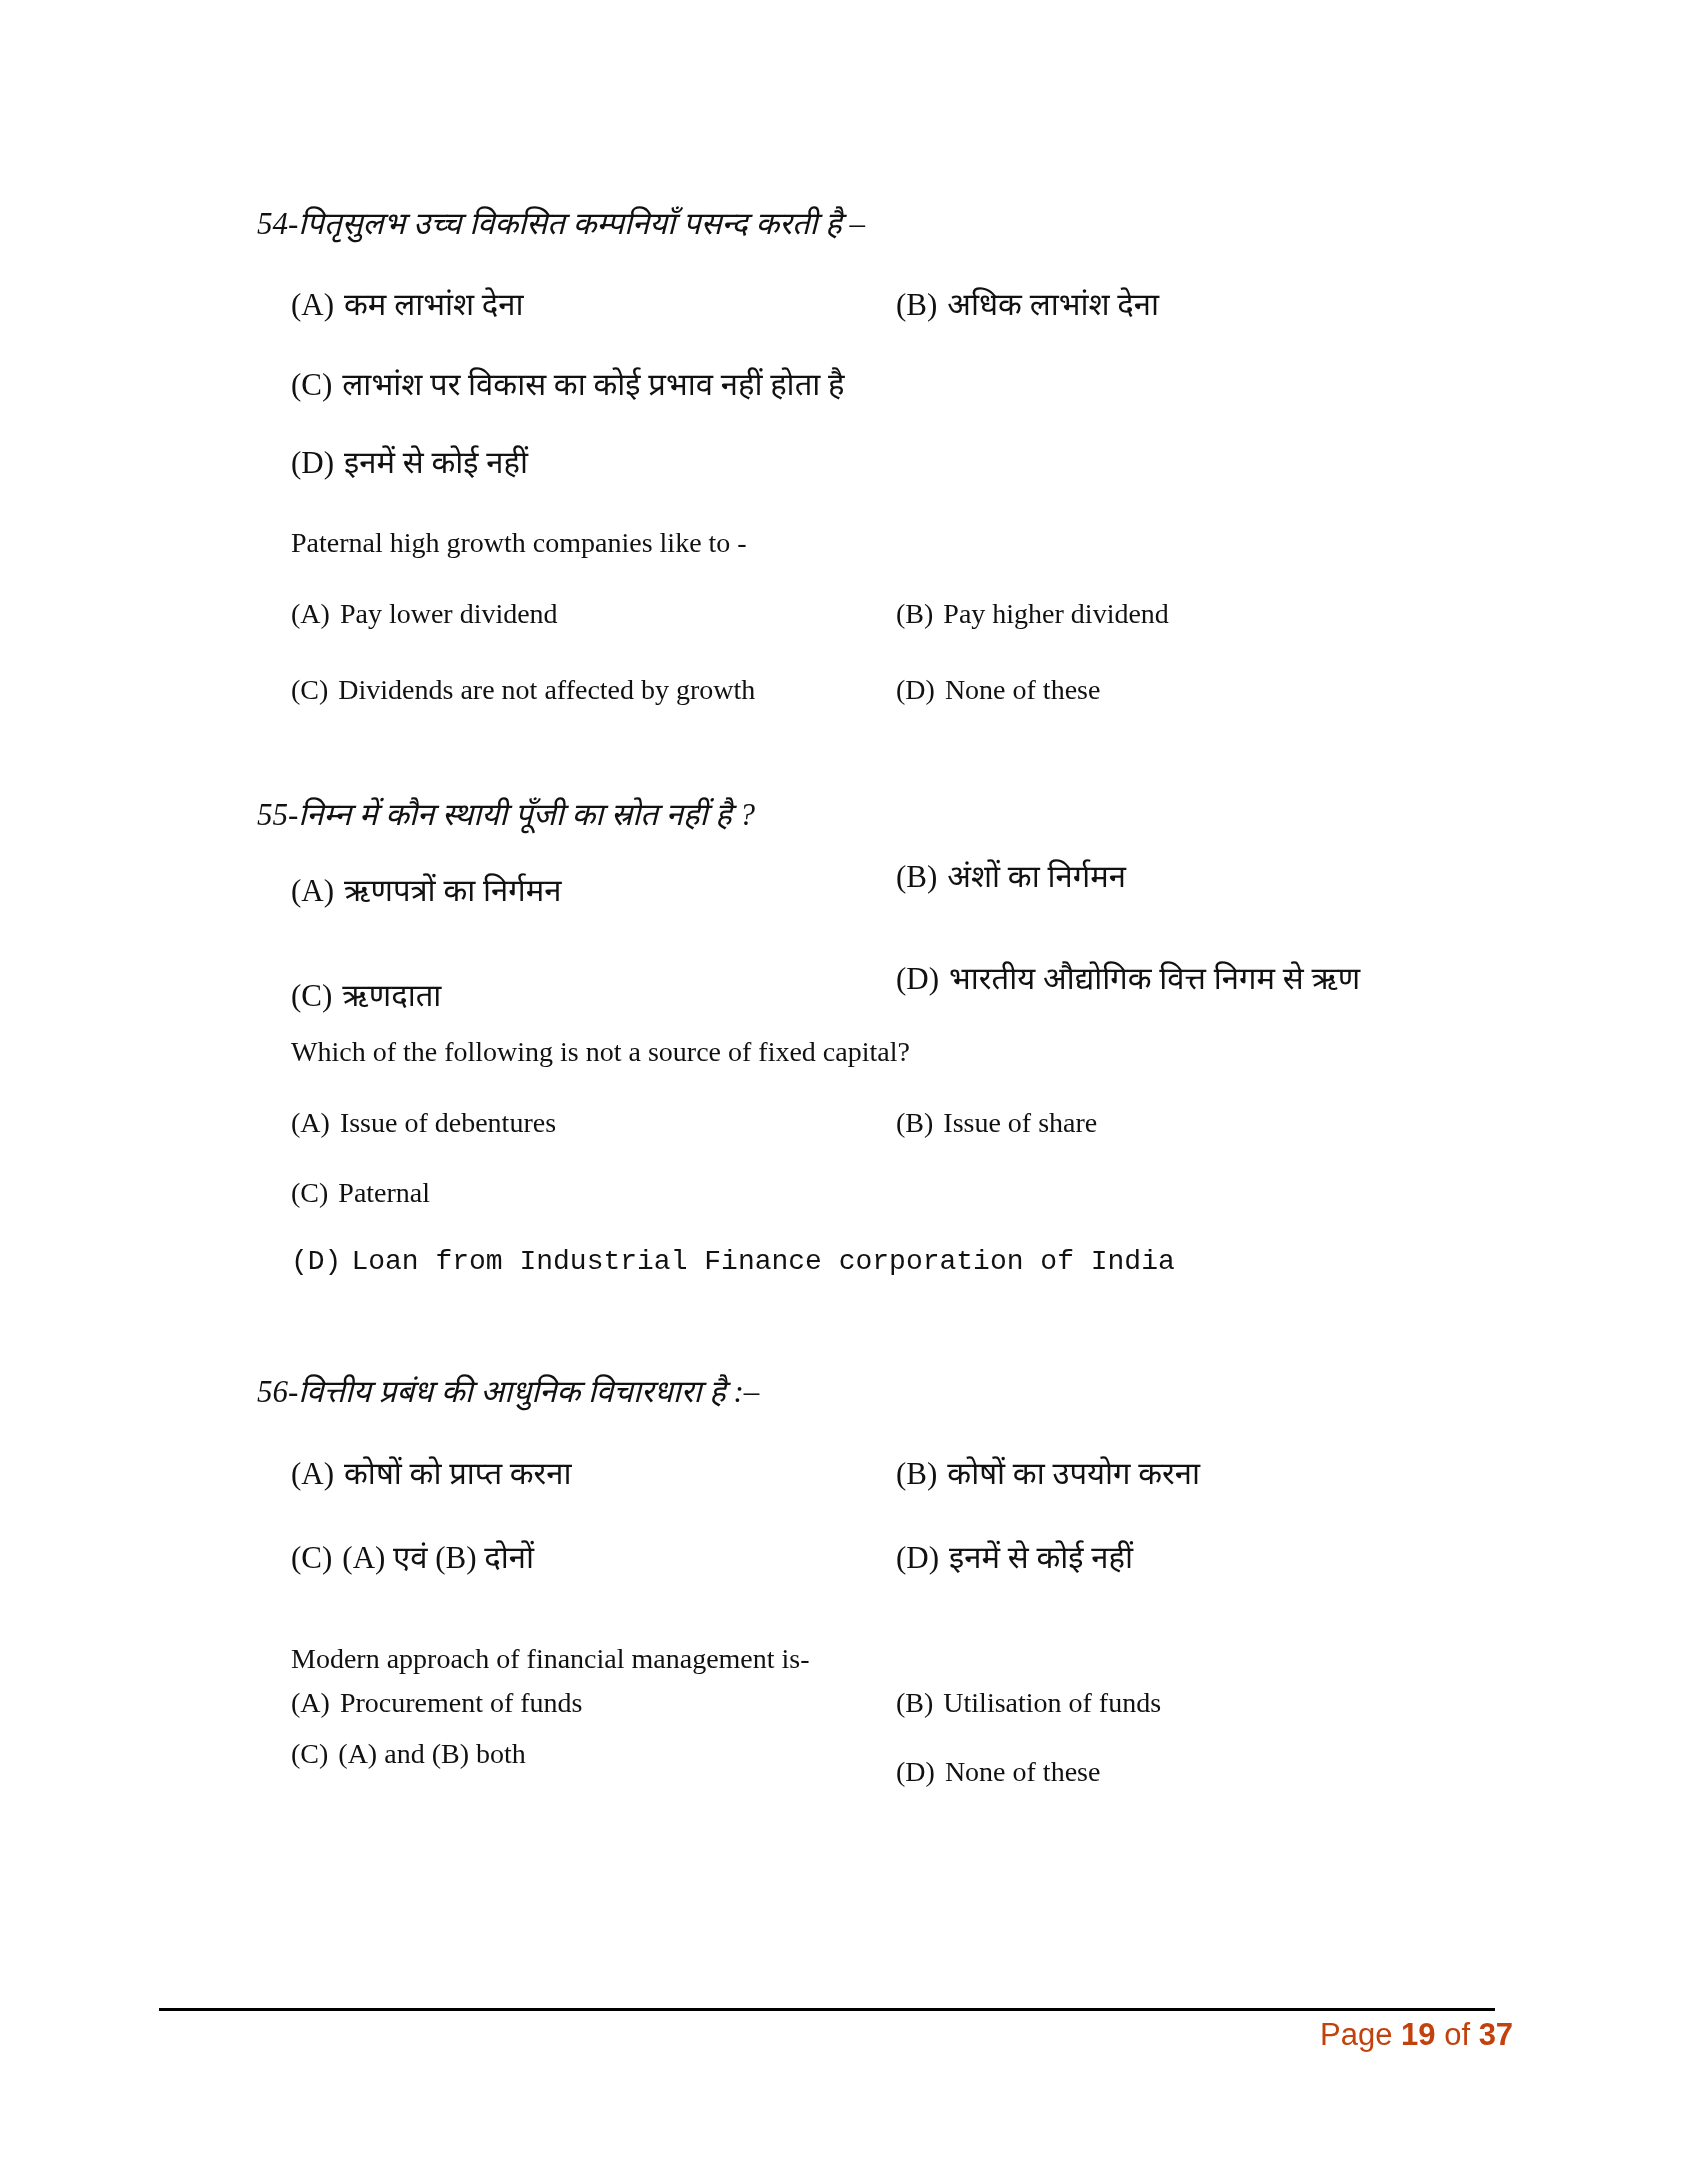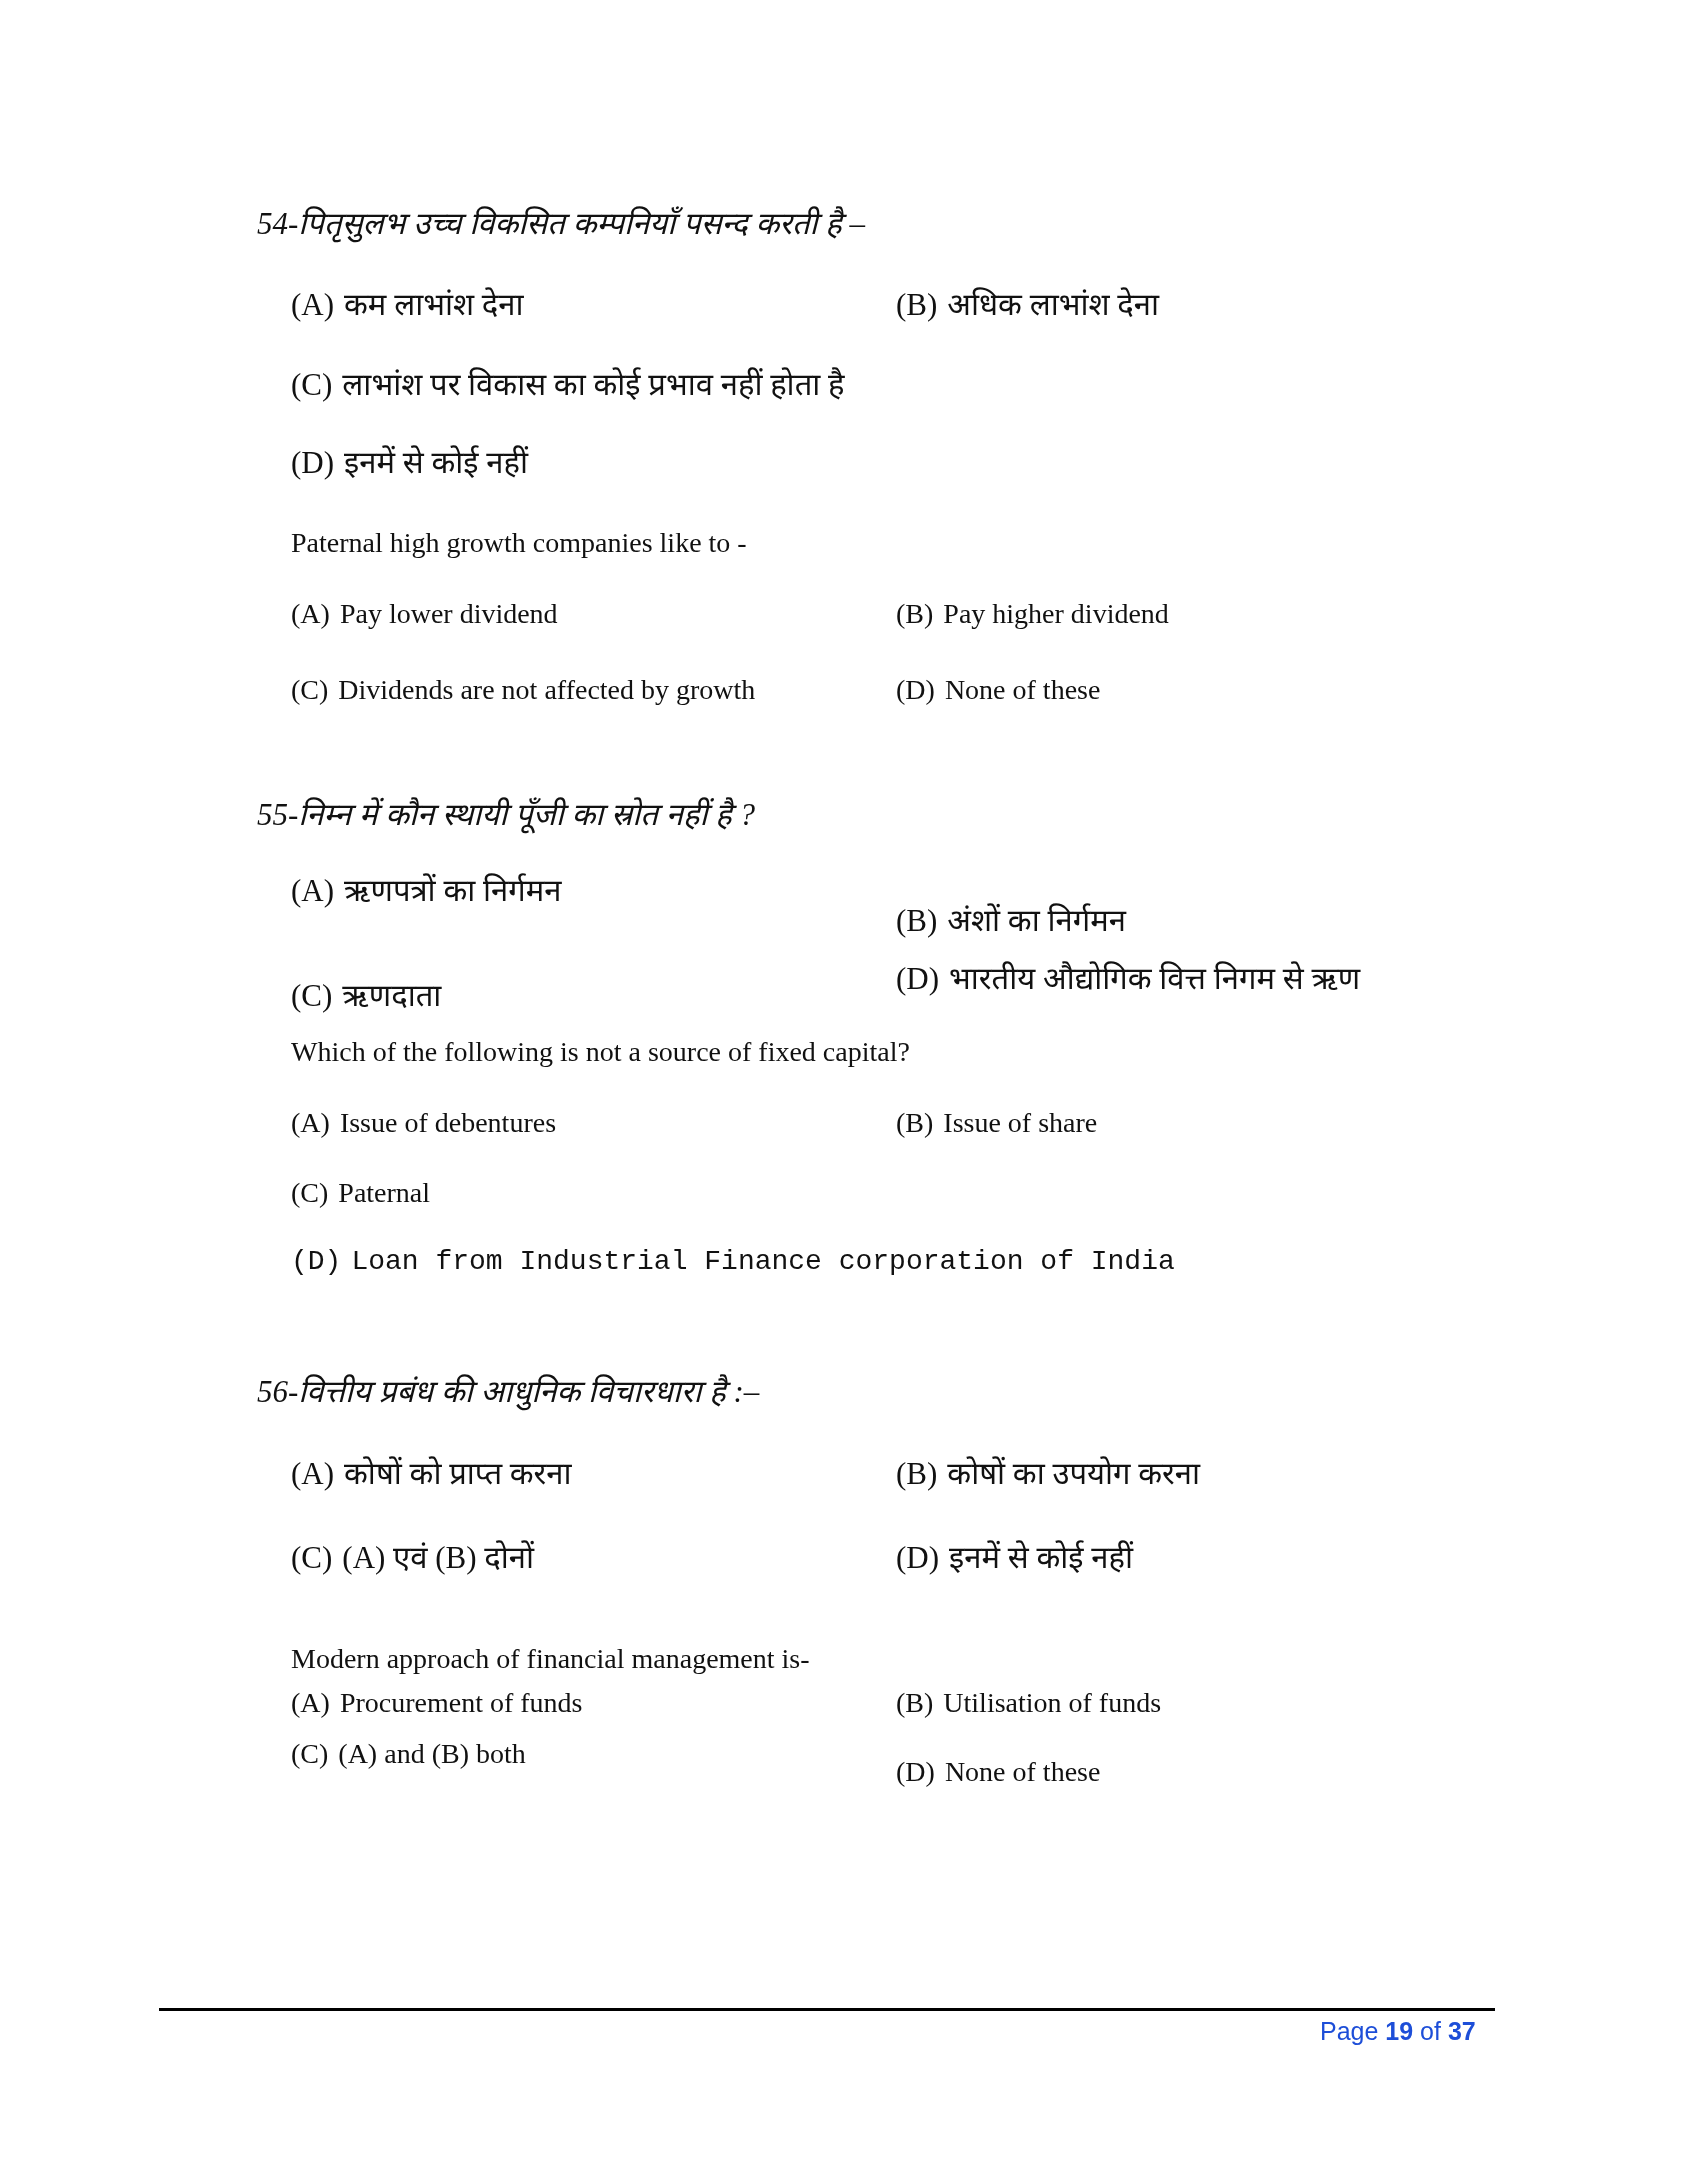--- a/index.html
+++ b/index.html
@@ -13,21 +13,21 @@
   .qhead { left: 257px; font-style: italic; }
   .colL { left: 291px; }
   .colR { left: 896px; text-align: center; }
   .lbl { margin-right: 10px; }
   .rule {
     position: absolute; left: 159px; top: 2008px; width: 1336px; height: 3px;
     background: #000000;
   }
   .footer {
     position: absolute; left: 1320px; top: 2017px;
-    font-family: "Liberation Sans", "DejaVu Sans", sans-serif; font-size: 25px; color: #1d4ed8;
+    font-family: "Liberation Sans", "DejaVu Sans", sans-serif; font-size: 31px; color: #c2410c;
     white-space: nowrap;
   }
   .footer b { font-weight: bold; }
 </style>
 </head>
 <body>
 
 <div>
   <div class="line hi qhead" style="top:208px;">
     <span>54-</span><span>पितृसुलभ उच्च विकसित कम्पनियाँ पसन्द करती है –</span>
@@ -60,21 +60,21 @@
   </div>
 </div>
 
 <div>
   <div class="line hi qhead" style="top:799px;">
     <span>55-</span><span>निम्न में कौन स्थायी पूँजी का स्रोत नहीं है ?</span>
   </div>
   <div class="line hi colL" style="top:875px;">
     <span class="lbl">(A)</span><span>ऋणपत्रों का निर्गमन</span>
   </div>
-  <div class="line hi colR" style="top:905px;">
+  <div class="line hi colR" style="top:861px;">
     <span class="lbl">(B)</span><span>अंशों का निर्गमन</span>
   </div>
   <div class="line hi colL" style="top:963px;margin-top:17px;">
     <span class="lbl">(C)</span><span>ऋणदाता</span>
   </div>
   <div class="line hi colR" style="top:963px;">
     <span class="lbl">(D)</span><span>भारतीय औद्योगिक वित्त निगम से ऋण</span>
   </div>
 
   <div class="line en colL" style="top:1038px;">Which of the following is not a source of fixed capital?</div>

